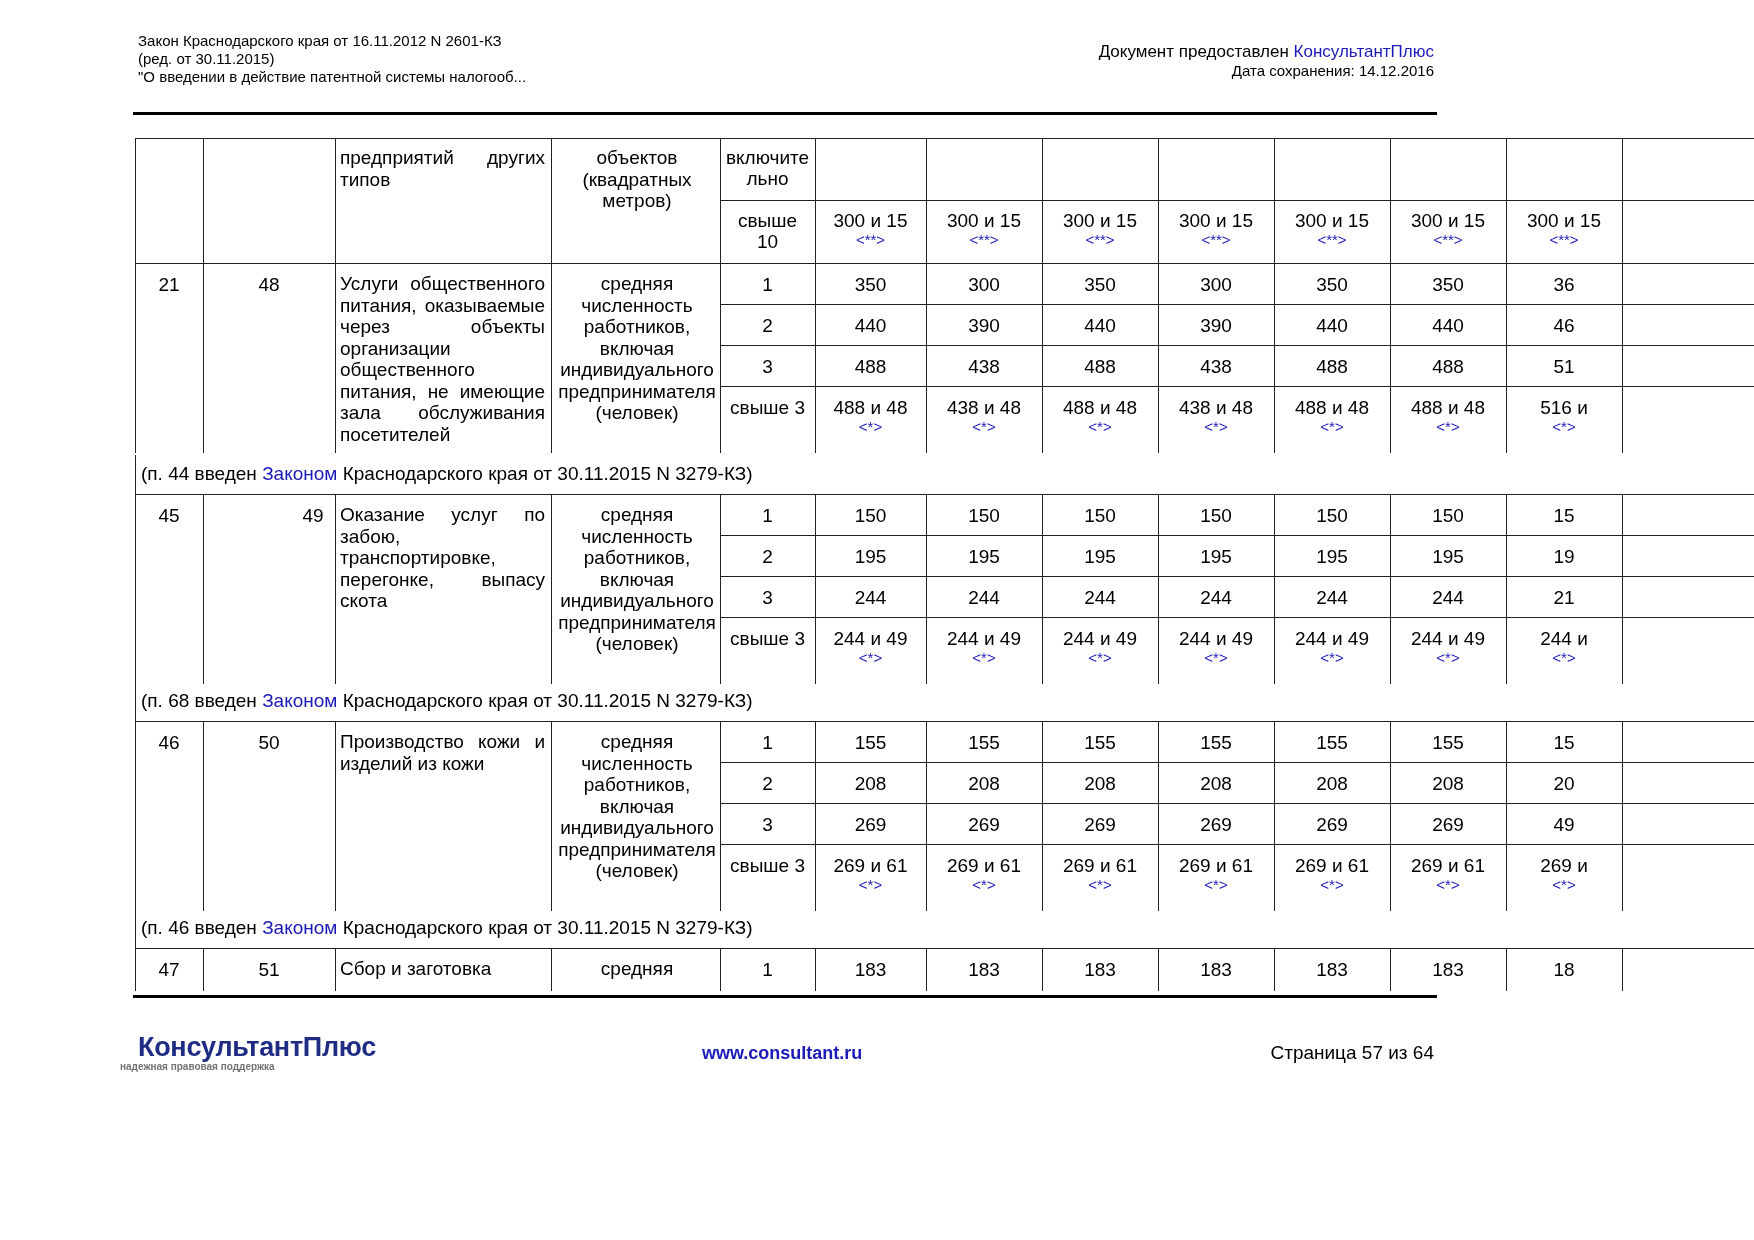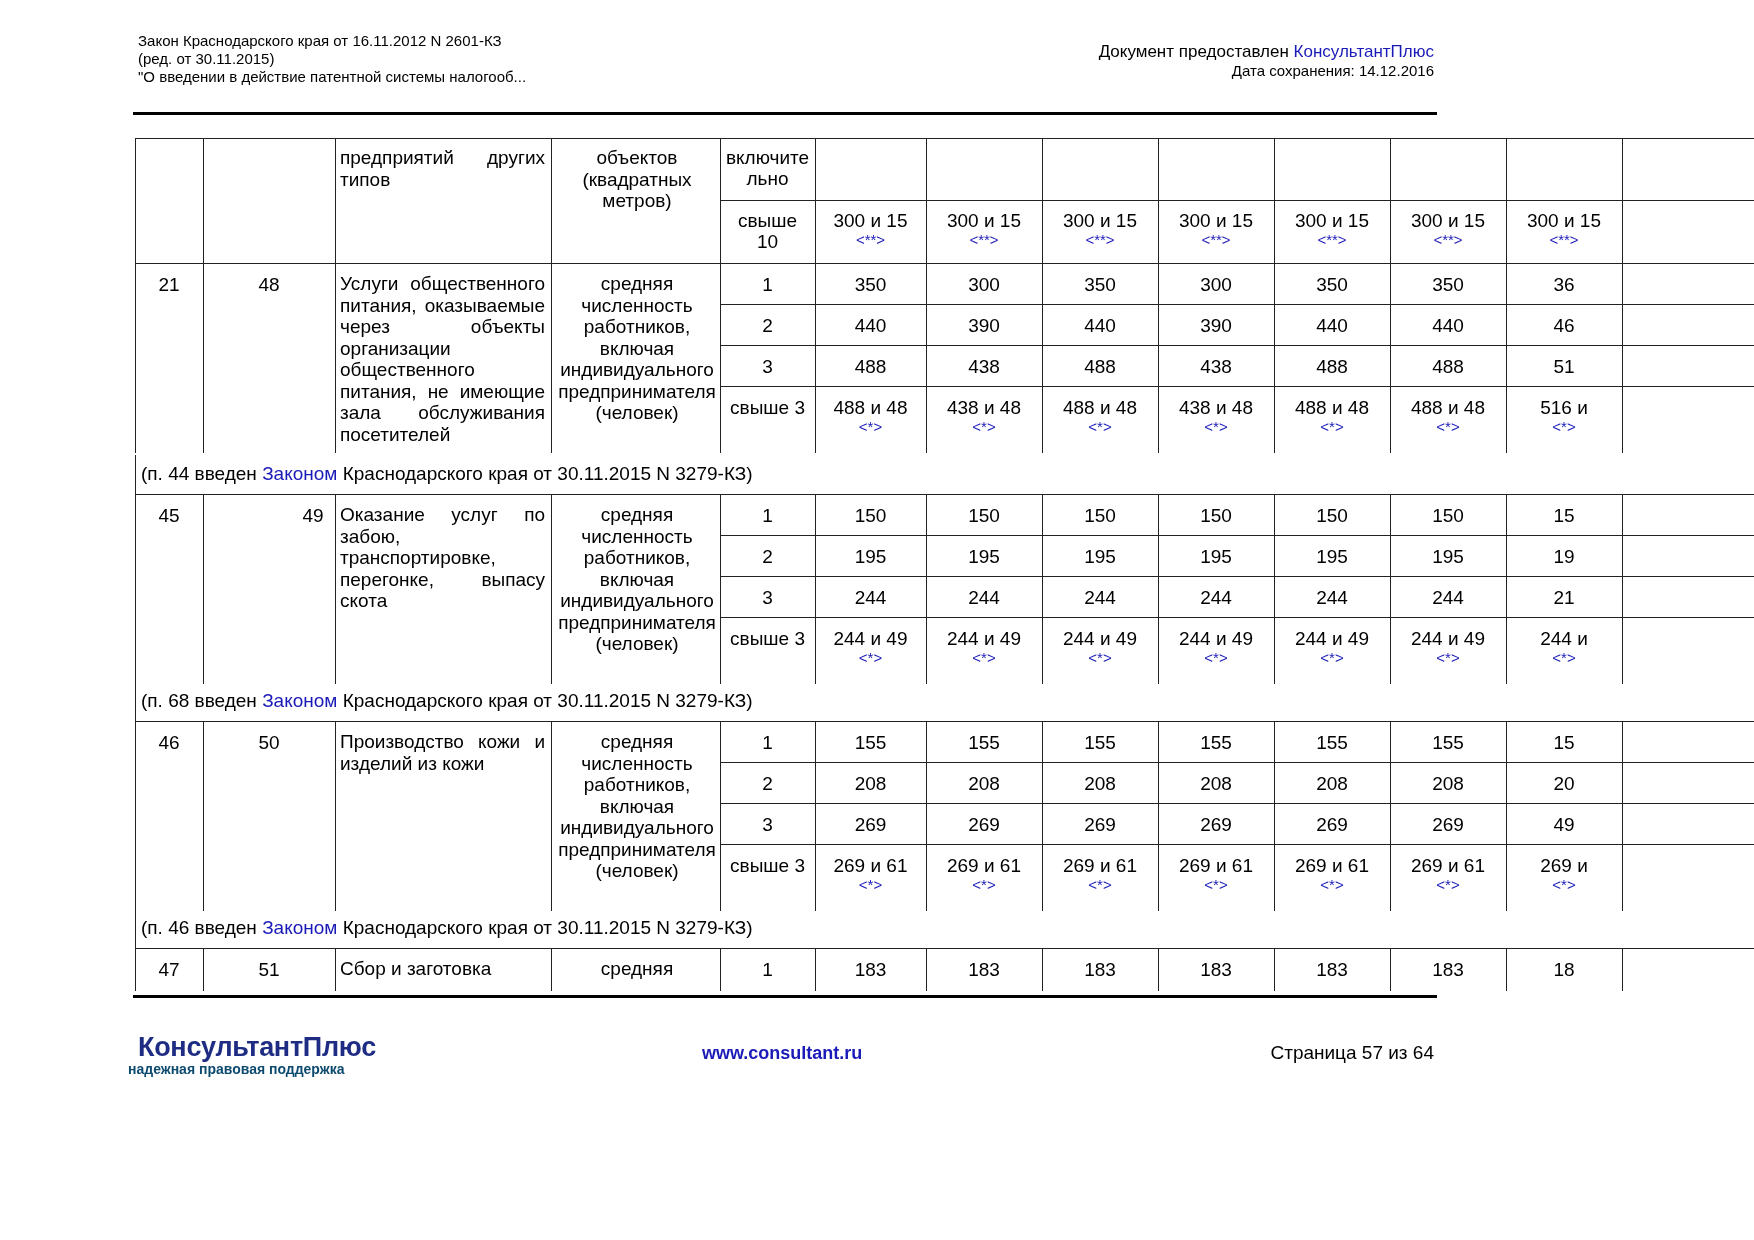--- a/index.html
+++ b/index.html
@@ -12,21 +12,21 @@
   .link { color:#1a1ab8; }
   .rule { left:133px; width:1304px; height:3px; background:#000; }
   .vline { position:absolute; width:1px; background:#222; }
   .hline { position:absolute; height:1px; background:#222; }
   .cell { position:absolute; font-size:19px; line-height:21px; text-align:center; }
   .cell .ref { display:block; font-size:15px; line-height:18px; color:#1a1ab8; }
   .txt { position:absolute; font-size:19px; line-height:21.5px; text-align:justify; }
   .txtl { position:absolute; font-size:19px; line-height:21.5px; text-align:center; }
   .note { position:absolute; left:141px; font-size:19px; line-height:22px; white-space:nowrap; }
   .footer-logo { left:138px; top:1032px; font-size:27px; font-weight:bold; color:#1f2c84; letter-spacing:-0.3px; }
-  .footer-tag { left:128px; top:1061px; font-size:14px; font-weight:bold; color:#0c4a6e; }
+  .footer-tag { left:120px; top:1061px; font-size:10px; font-weight:bold; color:#737373; }
   .footer-url { left:702px; top:1043px; font-size:18px; font-weight:bold; color:#1a1ab8; }
   .footer-page { right:320px; top:1042px; font-size:19px; }
 </style>
 </head>
 <body>
 
 <div class="abs hdr-left">
   <div>Закон Краснодарского края от 16.11.2012 N 2601-КЗ</div>
   <div>(ред. от 30.11.2015)</div>
   <div>"О введении в действие патентной системы налогооб...</div>

